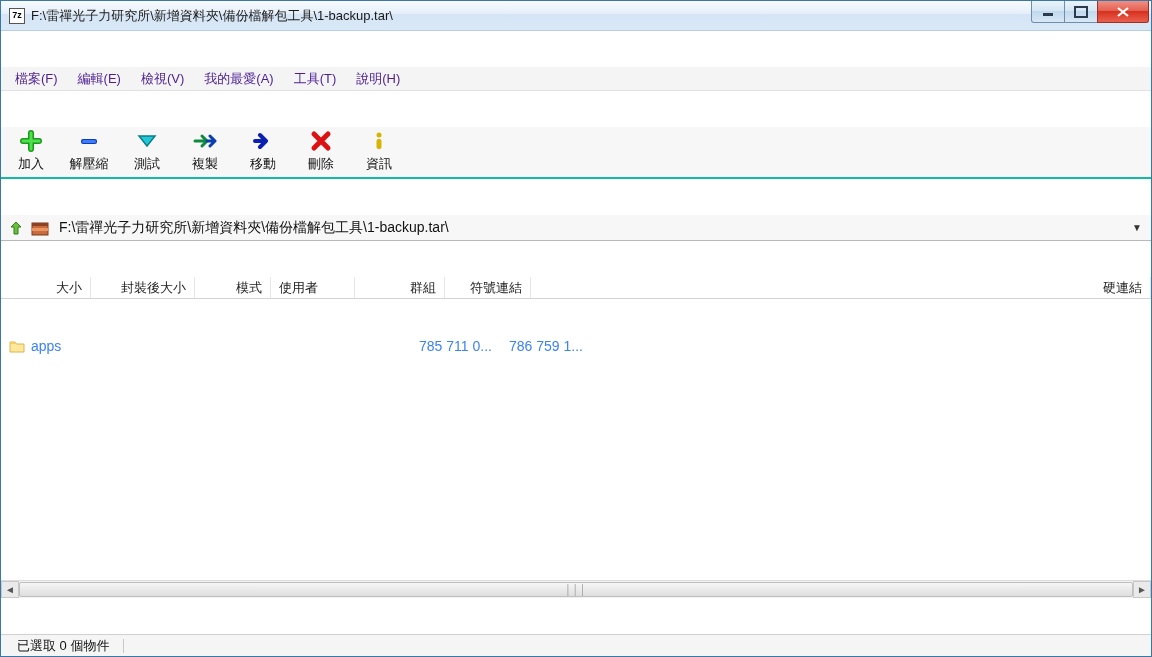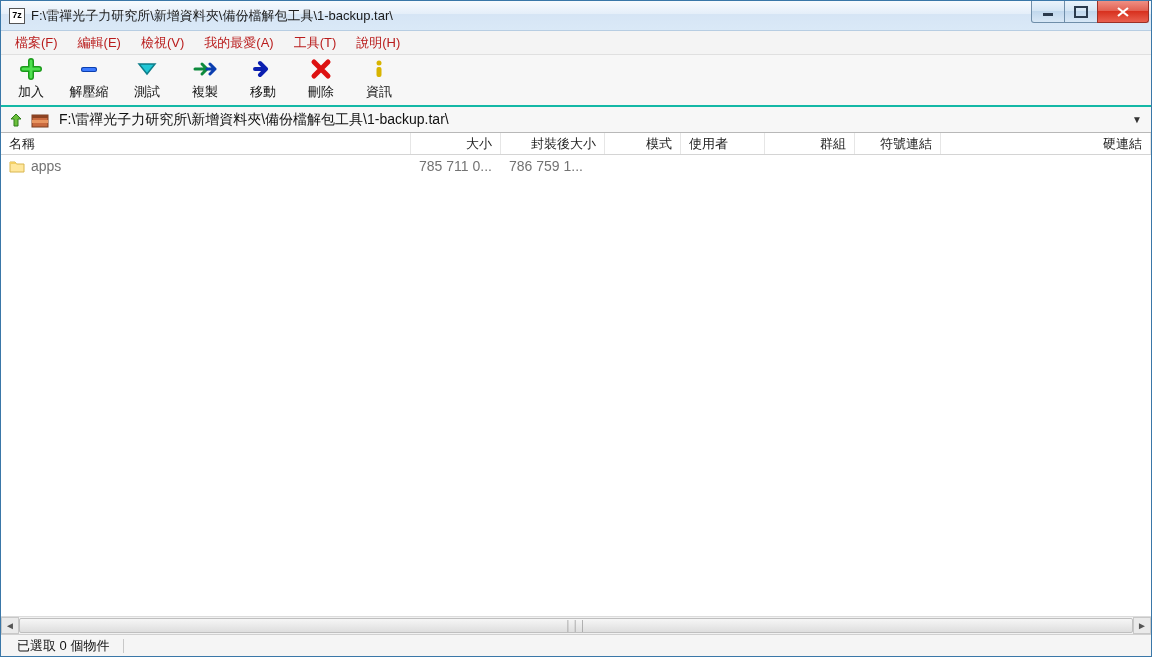--- a/index.html
+++ b/index.html
@@ -1,45 +1,45 @@
 <!DOCTYPE html>
 <html><head>
 <meta charset="utf-8">
 <style>
   * { box-sizing: border-box; }
   html, body { margin:0; padding:0; height:100%; font-family:"Microsoft JhengHei","Segoe UI",Tahoma,sans-serif; font-size:13px; background:#fff; }
-  .window { width:1152px; height:657px; border:1px solid #3a77a8; background:#fff; display:flex; flex-direction:column; }
+  .window { width:1152px; height:657px; border:1px solid #3a77a8; background:#fff; display:flex; flex-direction:column;gap:36px; }
   
   .titlebar { height:30px; background:linear-gradient(to bottom,#f8fbfe 0%,#e4eef9 45%,#d6e5f5 46%,#dae9f7 100%); display:flex; align-items:center; border-bottom:1px solid #b7cde2; }
   .titlebar .appicon { width:16px; height:16px; margin:0 6px 0 8px; display:flex; align-items:center; justify-content:center; border:1px solid #555; background:#fff; font:bold 9px/1 sans-serif; }
   .titlebar .title { flex:1; color:#1a1a1a; font-size:13px; padding-top:1px; white-space:nowrap; overflow:hidden; }
   .winbtns { display:flex; height:22px; margin-right:2px; align-self:flex-start; }
   .winbtn { width:34px; display:flex; align-items:center; justify-content:center; border:1px solid #6f8ea9; border-top:none; margin-left:-1px; background:linear-gradient(to bottom,#eaf3fb 0%,#d3e5f4 49%,#c1d8ed 50%,#d8e8f6 100%); }
   .winbtn.min { border-bottom-left-radius:3px; }
   .winbtn.close { width:52px; background:linear-gradient(to bottom,#f08f83 0%,#e25e4f 49%,#d8311f 50%,#e9604f 100%); border-color:#9c3026; border-bottom-right-radius:3px; }
   .winbtn svg { display:block; }
   
   .menubar { height:24px; background:#f4f4f4; display:flex; align-items:center; padding:0 6px; gap:4px; border-bottom:1px solid #e0e0e0; }
-  .menuitem { padding:2px 8px; color:#b91c1c; cursor:default; }
+  .menuitem { padding:2px 8px; color:#4c1d95; cursor:default; }
   
   .toolbar { height:52px; background:#f7f7f7; display:flex; align-items:flex-end; padding:2px 8px 4px; gap:14px; border-bottom:2px solid #14b8a6; }
   .tbtn { display:flex; flex-direction:column; align-items:center; gap:2px; width:44px; cursor:default; }
   .tbtn .ticon { height:24px; display:flex; align-items:center; justify-content:center; }
   .tbtn .tlabel { font-size:13px; color:#111; }
   
   .addrbar { height:26px; background:#f7f7f7; display:flex; align-items:center; padding:2px 6px; gap:6px; border-bottom:1px solid #b8b8b8; }
   .addrbar .upicon, .addrbar .archicon { width:18px; height:18px; display:flex; align-items:center; justify-content:center; }
   .addrbar .path { flex:1; font-size:14px; color:#111; padding:0 4px; white-space:nowrap; overflow:hidden; }
   .addrbar .dd { width:16px; color:#333; text-align:center; font-size:10px; cursor:default; }
   
   .listhdr { height:22px; background:#fff; display:flex; border-bottom:1px solid #d4d4d4; font-size:13px; color:#222; }
   .hcell { display:flex; align-items:center; padding:0 8px; border-right:1px solid #e6e6e6; overflow:hidden; white-space:nowrap; cursor:default; }
   .hcell.right { justify-content:flex-end; }
   .listbody { flex:1; background:#fff; overflow:auto; }
-  .row { height:22px; display:flex; align-items:center; font-size:14px; color:#737373; }
+  .row { height:22px; display:flex; align-items:center; font-size:14px; color:#3b82f6; }
   .cell { padding:0 8px; overflow:hidden; white-space:nowrap; }
   .cell.right { text-align:left; }
   .namecell { display:flex; align-items:center; gap:6px; }
   .foldericon { width:16px; height:14px; }
   
   .col-name   { width:410px; }
   .col-size   { width:90px; }
   .col-packed { width:104px;text-align:right; }
   .col-mtime  { width:170px; }
   .col-mode   { width:76px; }
@@ -166,21 +166,20 @@
           <rect x="1" y="3" width="16" height="12" fill="#c96a3f" stroke="#7a3c1e"></rect>
           <rect x="1" y="3" width="16" height="3" fill="#8d4323"></rect>
           <rect x="1" y="8" width="16" height="3" fill="#e89560"></rect>
         </svg>
     </div>
     <div class="path">F:\雷禪光子力研究所\新增資料夾\備份檔解包工具\1-backup.tar\</div>
     <div class="dd">▼</div>
   </div>
 
   <div class="listhdr">
-    <div class="hcell col-name">名稱</div>
     <div class="hcell right col-size">大小</div>
     <div class="hcell right col-packed">封裝後大小</div>
     <div class="hcell right col-mode">模式</div>
     <div class="hcell col-user">使用者</div>
     <div class="hcell right col-group">群組</div>
     <div class="hcell right col-sym">符號連結</div>
     <div class="hcell right col-hard">硬連結</div>
   </div>
 
   <div class="listbody">

